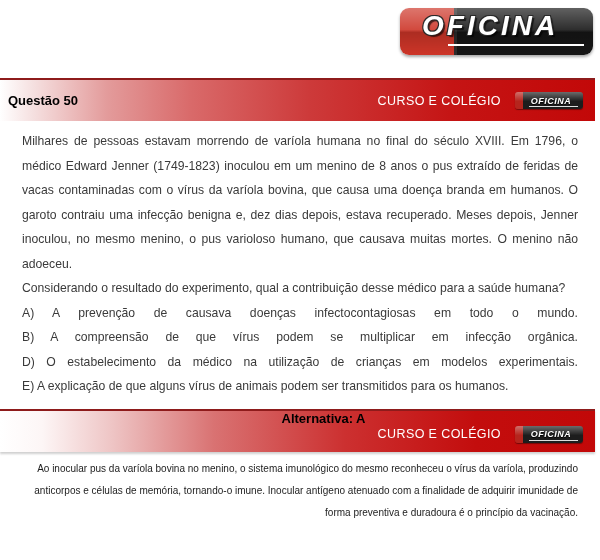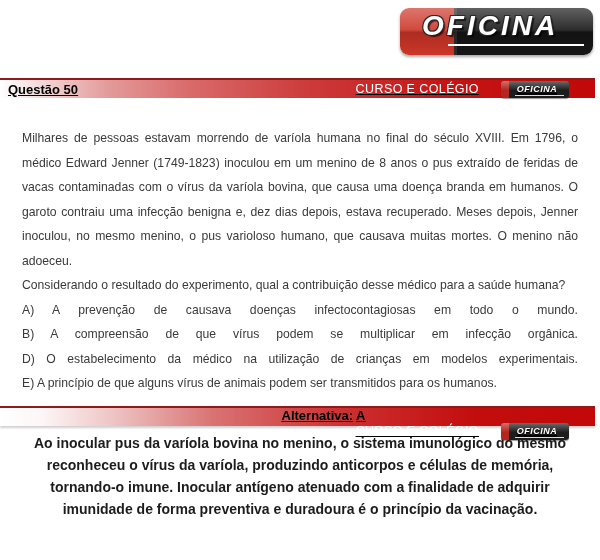--- a/index.html
+++ b/index.html
@@ -19,59 +19,58 @@
     position:absolute;left:22px;top:2px;font-style:italic;font-weight:bold;
     font-size:28px;letter-spacing:3px;color:#fff;
     text-shadow:-1px -1px 0 #2a2a2a, 1px -1px 0 #2a2a2a, -1px 1px 0 #2a2a2a, 2px 2px 1px rgba(0,0,0,.65);
   }
   .logo-rule{position:absolute;left:48px;right:9px;top:36px;height:2px;background:#fff;}
   .logo-tagline{
     position:absolute;right:9px;top:50px;font-style:italic;font-weight:normal;
     font-size:15px;letter-spacing:1.4px;color:#fff;
   }
   .bar{
-    height:20px;margin-right:5px;display:flex;align-items:center;
+    height:43px;margin-right:5px;display:flex;align-items:center;
     border-top:2px solid #8e1b1b;box-sizing:border-box;
     background:linear-gradient(90deg,#ffffff 0%,#f6e3e3 5%,#e39b9b 18%,#d96a6a 32%,#cd3a3a 52%,#c51414 76%,#c20808 100%);
-    text-decoration:underline;
   }
   .bar.answer-bar{
     margin-top:10px;
     background:linear-gradient(90deg,#ffffff 0%,#fdf6f6 7%,#eec4c4 19%,#d97272 36%,#cc3030 58%,#c30d0d 80%,#c20808 100%);
     box-shadow:0 2px 2px rgba(120,120,120,.35);
     flex-direction:column;
   }
   .bar-title{font-weight:bold;font-size:13px;color:#000;padding-left:8px;white-space:nowrap;}
   .answer-bar .bar-title{padding-left:52px;}
   .answer-letter{margin-left:3px;}
-  .bar-right{margin-left:auto;display:flex;align-items:center;gap:22px;padding-right:26px;}
+  .bar-right{margin-left:auto;display:flex;align-items:center;gap:14px;padding-right:12px;}
   .bar-org{color:#fff;font-size:12.5px;letter-spacing:.4px;white-space:nowrap;}
   .mini-logo{
     position:relative;width:68px;height:17px;border-radius:3px;flex:0 0 auto;
     display:flex;align-items:center;justify-content:center;
     background:
       linear-gradient(180deg, rgba(255,255,255,.35), rgba(255,255,255,0) 55%),
       linear-gradient(90deg, #b5251d 0 8px, #1d1d1d 8px);
     box-shadow:0 1px 1px rgba(0,0,0,.4);
   }
   .mini-text{
     color:#fff;font-style:italic;font-weight:bold;font-size:9px;letter-spacing:.5px;
     text-shadow:0 1px 1px #000;padding-left:4px;
   }
   .mini-line{position:absolute;left:14px;right:5px;bottom:2px;height:1px;background:rgba(255,255,255,.85);}
   .content{
-    margin:0 22px;padding-top:28px;
+    margin:0 22px;padding-top:8px;
     font-size:12.2px;line-height:24.5px;color:#3a3a3a;
   }
   .content p{margin:0;}
   .justify{text-align:justify;}
   .opt{color:#3a3a3a;}
   .opt.force{text-align:justify;text-align-last:justify;}
   .explanation{
-    margin:6px 22px 0 22px;font-size:14px;line-height:22px;color:#1c1c1c;text-align:center;font-weight:bold;
+    margin:6px 22px 0 22px;font-size:10px;line-height:22px;color:#1c1c1c;text-align:right;
   }
 </style>
 </head>
 <body>
 
 <div class="masthead">
   <div class="logo-big">
     <div class="logo-text">OFICINA</div>
     <div class="logo-rule"></div>
     <div class="logo-tagline">DO ESTUDANTE</div>
@@ -89,21 +88,21 @@
   </span>
 </div>
 
 <div class="content">
   <p class="justify">Milhares de pessoas estavam morrendo de varíola humana no final do século XVIII. Em 1796, o médico Edward Jenner (1749-1823) inoculou em um menino de 8 anos o pus extraído de feridas de vacas contaminadas com o vírus da varíola bovina, que causa uma doença branda em humanos. O garoto contraiu uma infecção benigna e, dez dias depois, estava recuperado. Meses depois, Jenner inoculou, no mesmo menino, o pus varioloso humano, que causava muitas mortes. O menino não adoeceu.</p>
   <p class="justify">Considerando o resultado do experimento, qual a contribuição desse médico para a saúde humana?</p>
   <div>
     <div class="opt force">A) A prevenção de causava doenças infectocontagiosas em todo o mundo.</div>
     <div class="opt force">B) A compreensão de que vírus podem se multiplicar em infecção orgânica.</div>
     <div class="opt force">D) O estabelecimento da médico na utilização de crianças em modelos experimentais.</div>
-    <div class="opt">E) A princípio de que alguns vírus de animais podem ser transmitidos para os humanos.</div>
+    <div class="opt">E) A explicação de que alguns vírus de animais podem ser transmitidos para os humanos.</div>
   </div>
 </div>
 
 <div class="bar answer-bar">
   <span class="bar-title">
     <span>Alternativa:</span><span class="answer-letter">A</span>
   </span>
   <span class="bar-right">
     <span class="bar-org">CURSO E COLÉGIO</span>
     <span class="mini-logo">

